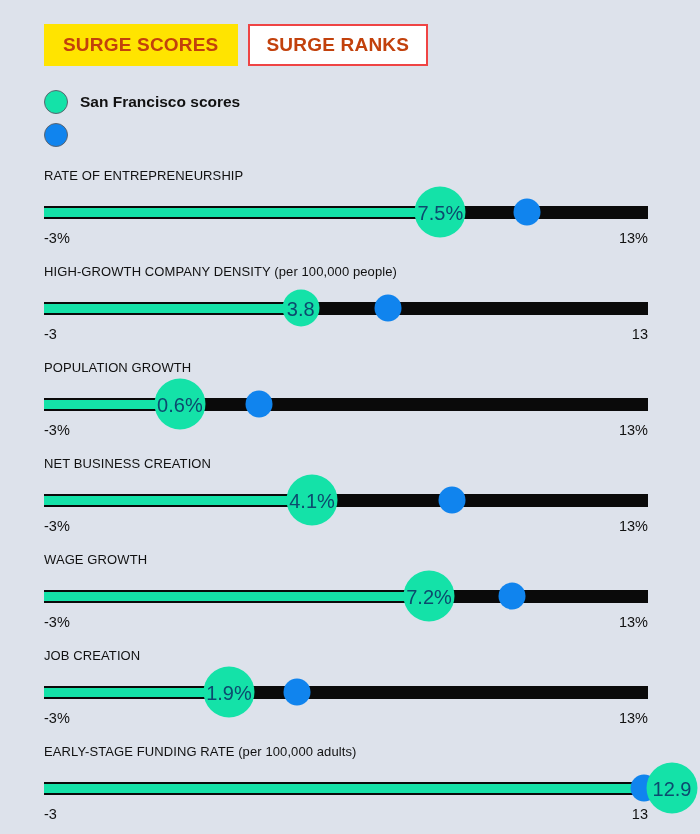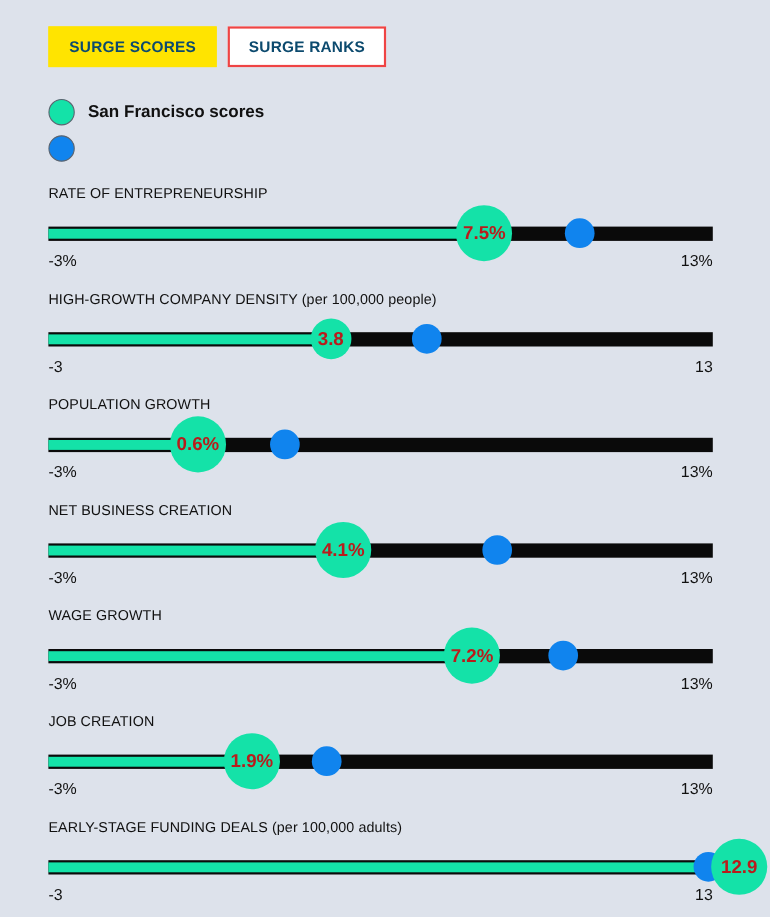--- a/index.html
+++ b/index.html
@@ -20,23 +20,23 @@
   .tabs {
     position: absolute;
     left: 44px;
     top: 24px;
     display: flex;
     gap: 10px;
   }
   .tab {
     font-family: "Liberation Sans", sans-serif;
     font-weight: bold;
-    font-size: 14px;
+    font-size: 19px;
     letter-spacing: 0.2px;
-    color: #0c4a6e;
+    color: #c2410c;
     padding: 9px 17px 10px 17px;
     line-height: 1;
     box-sizing: border-box;
     white-space: nowrap;
   }
   .tab-active {
     background: #ffe400;
     border: 2px solid #ffe400;
   }
   .tab-inactive {
@@ -138,23 +138,23 @@
     display: flex;
     align-items: center;
     justify-content: center;
   }
   .marker-green.small {
     width: 37px;
     height: 37px;
   }
   .marker-value {
     font-family: "Liberation Sans", sans-serif;
-    font-weight: bold;
-    font-size: 17px;
-    color: #b91c1c;
+    font-weight: normal;
+    font-size: 20px;
+    color: #0c4a6e;
     white-space: nowrap;
     line-height: 1;
   }
   .axis-label {
     position: absolute;
     top: 70px;
     font-family: "Liberation Sans", sans-serif;
     font-size: 14.5px;
     color: #111;
     white-space: nowrap;
@@ -257,21 +257,21 @@
         <div class="track-green" style="width: 184.975px;"></div>
         <div class="marker marker-blue" style="left: 252.925px;"></div>
         <div class="marker marker-green" style="left: 184.975px;">
           <span class="marker-value">1.9%</span>
         </div>
       </div>
       <div class="axis-label axis-min">-3%</div>
       <div class="axis-label axis-max">13%</div>
     </div>
     <div class="metric-row">
-      <div class="metric-title">EARLY-STAGE FUNDING DEALS (per 100,000 adults)</div>
+      <div class="metric-title">EARLY-STAGE FUNDING RATE (per 100,000 adults)</div>
       <div class="track-wrap">
         <div class="track-black"></div>
         <div class="track-green" style="width: 600.225px;"></div>
         <div class="marker marker-blue" style="left: 600.225px;"></div>
         <div class="marker marker-green" style="left: 628px; justify-content: center;">
           <span class="marker-value">12.9</span>
         </div>
       </div>
       <div class="axis-label axis-min">-3</div>
       <div class="axis-label axis-max">13</div>

